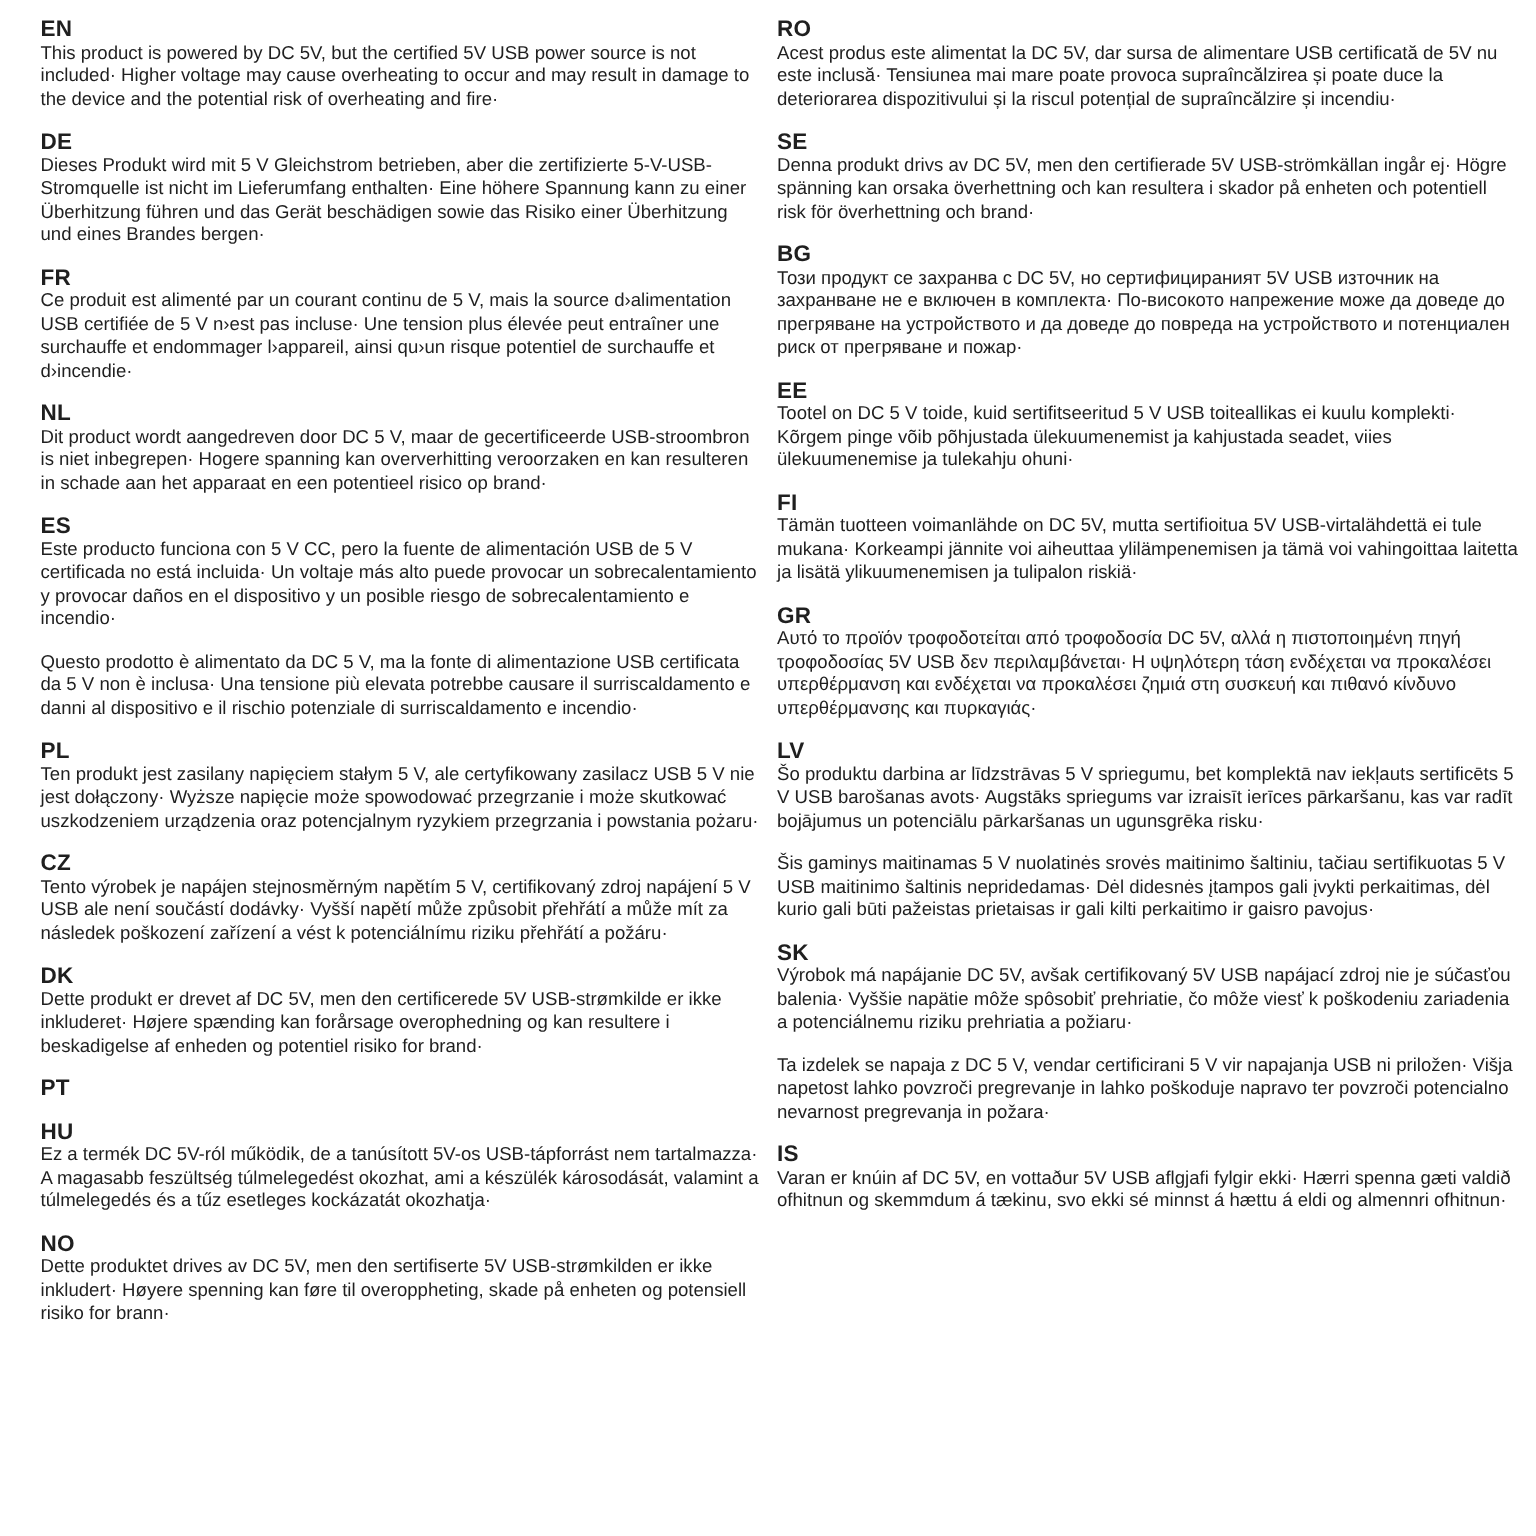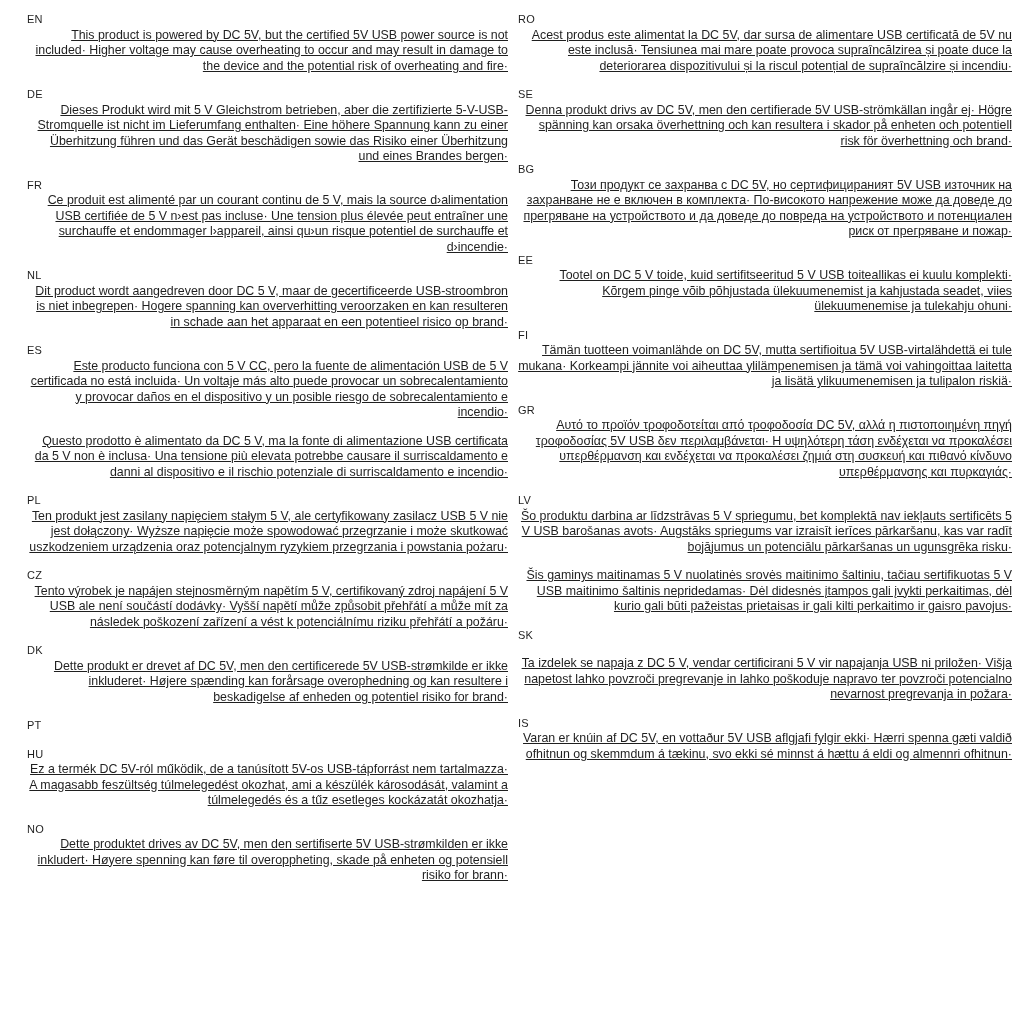--- a/index.html
+++ b/index.html
@@ -17,31 +17,30 @@
     padding: 12px 12px 0 27px;
     display: flex;
     gap: 10px;
     background: #ffffff;
   }
   .col { flex: 0 0 auto; }
   .col.left  { width: 481px; }
   .col.right { width: 494px; }
   .lang-section { margin-bottom: 13px; }
   .lang-code {
-    font-size: 11px;
-    font-weight: 400;
+    font-size: 15px;
+    font-weight: 700;
     line-height: 15.5px;
     letter-spacing: 0.2px;
   }
   .lang-text {
     font-size: 12.4px;
     font-weight: 400;
     line-height: 15.5px;
-    text-align: right;
-    text-decoration: underline;
+    text-align: left;
   }
 </style>
 </head>
 <body>
 
 <main class="page">
   <div class="col left" id="col-left">
   <section class="lang-section">
     <h2 class="lang-code">EN</h2>
     <p class="lang-text">This product is powered by DC 5V, but the certified 5V USB power source is not included· Higher voltage may cause overheating to occur and may result in damage to the device and the potential risk of overheating and fire·</p>
@@ -136,20 +135,21 @@
     <h2 class="lang-code">LV</h2>
     <p class="lang-text">Šo produktu darbina ar līdzstrāvas 5 V spriegumu, bet komplektā nav iekļauts sertificēts 5 V USB barošanas avots· Augstāks spriegums var izraisīt ierīces pārkaršanu, kas var radīt bojājumus un potenciālu pārkaršanas un ugunsgrēka risku·</p>
   </section>
 
   <section class="lang-section">
     <p class="lang-text">Šis gaminys maitinamas 5 V nuolatinės srovės maitinimo šaltiniu, tačiau sertifikuotas 5 V USB maitinimo šaltinis nepridedamas· Dėl didesnės įtampos gali įvykti perkaitimas, dėl kurio gali būti pažeistas prietaisas ir gali kilti perkaitimo ir gaisro pavojus·</p>
   </section>
 
   <section class="lang-section">
     <h2 class="lang-code">SK</h2>
+    <p class="lang-text">Výrobok má napájanie DC 5V, avšak certifikovaný 5V USB napájací zdroj nie je súčasťou balenia· Vyššie napätie môže spôsobiť prehriatie, čo môže viesť k poškodeniu zariadenia a potenciálnemu riziku prehriatia a požiaru·</p>
   </section>
 
   <section class="lang-section">
     <p class="lang-text">Ta izdelek se napaja z DC 5 V, vendar certificirani 5 V vir napajanja USB ni priložen· Višja napetost lahko povzroči pregrevanje in lahko poškoduje napravo ter povzroči potencialno nevarnost pregrevanja in požara·</p>
   </section>
 
   <section class="lang-section">
     <h2 class="lang-code">IS</h2>
     <p class="lang-text">Varan er knúin af DC 5V, en vottaður 5V USB aflgjafi fylgir ekki· Hærri spenna gæti valdið ofhitnun og skemmdum á tækinu, svo ekki sé minnst á hættu á eldi og almennri ofhitnun·</p>
   </section>

